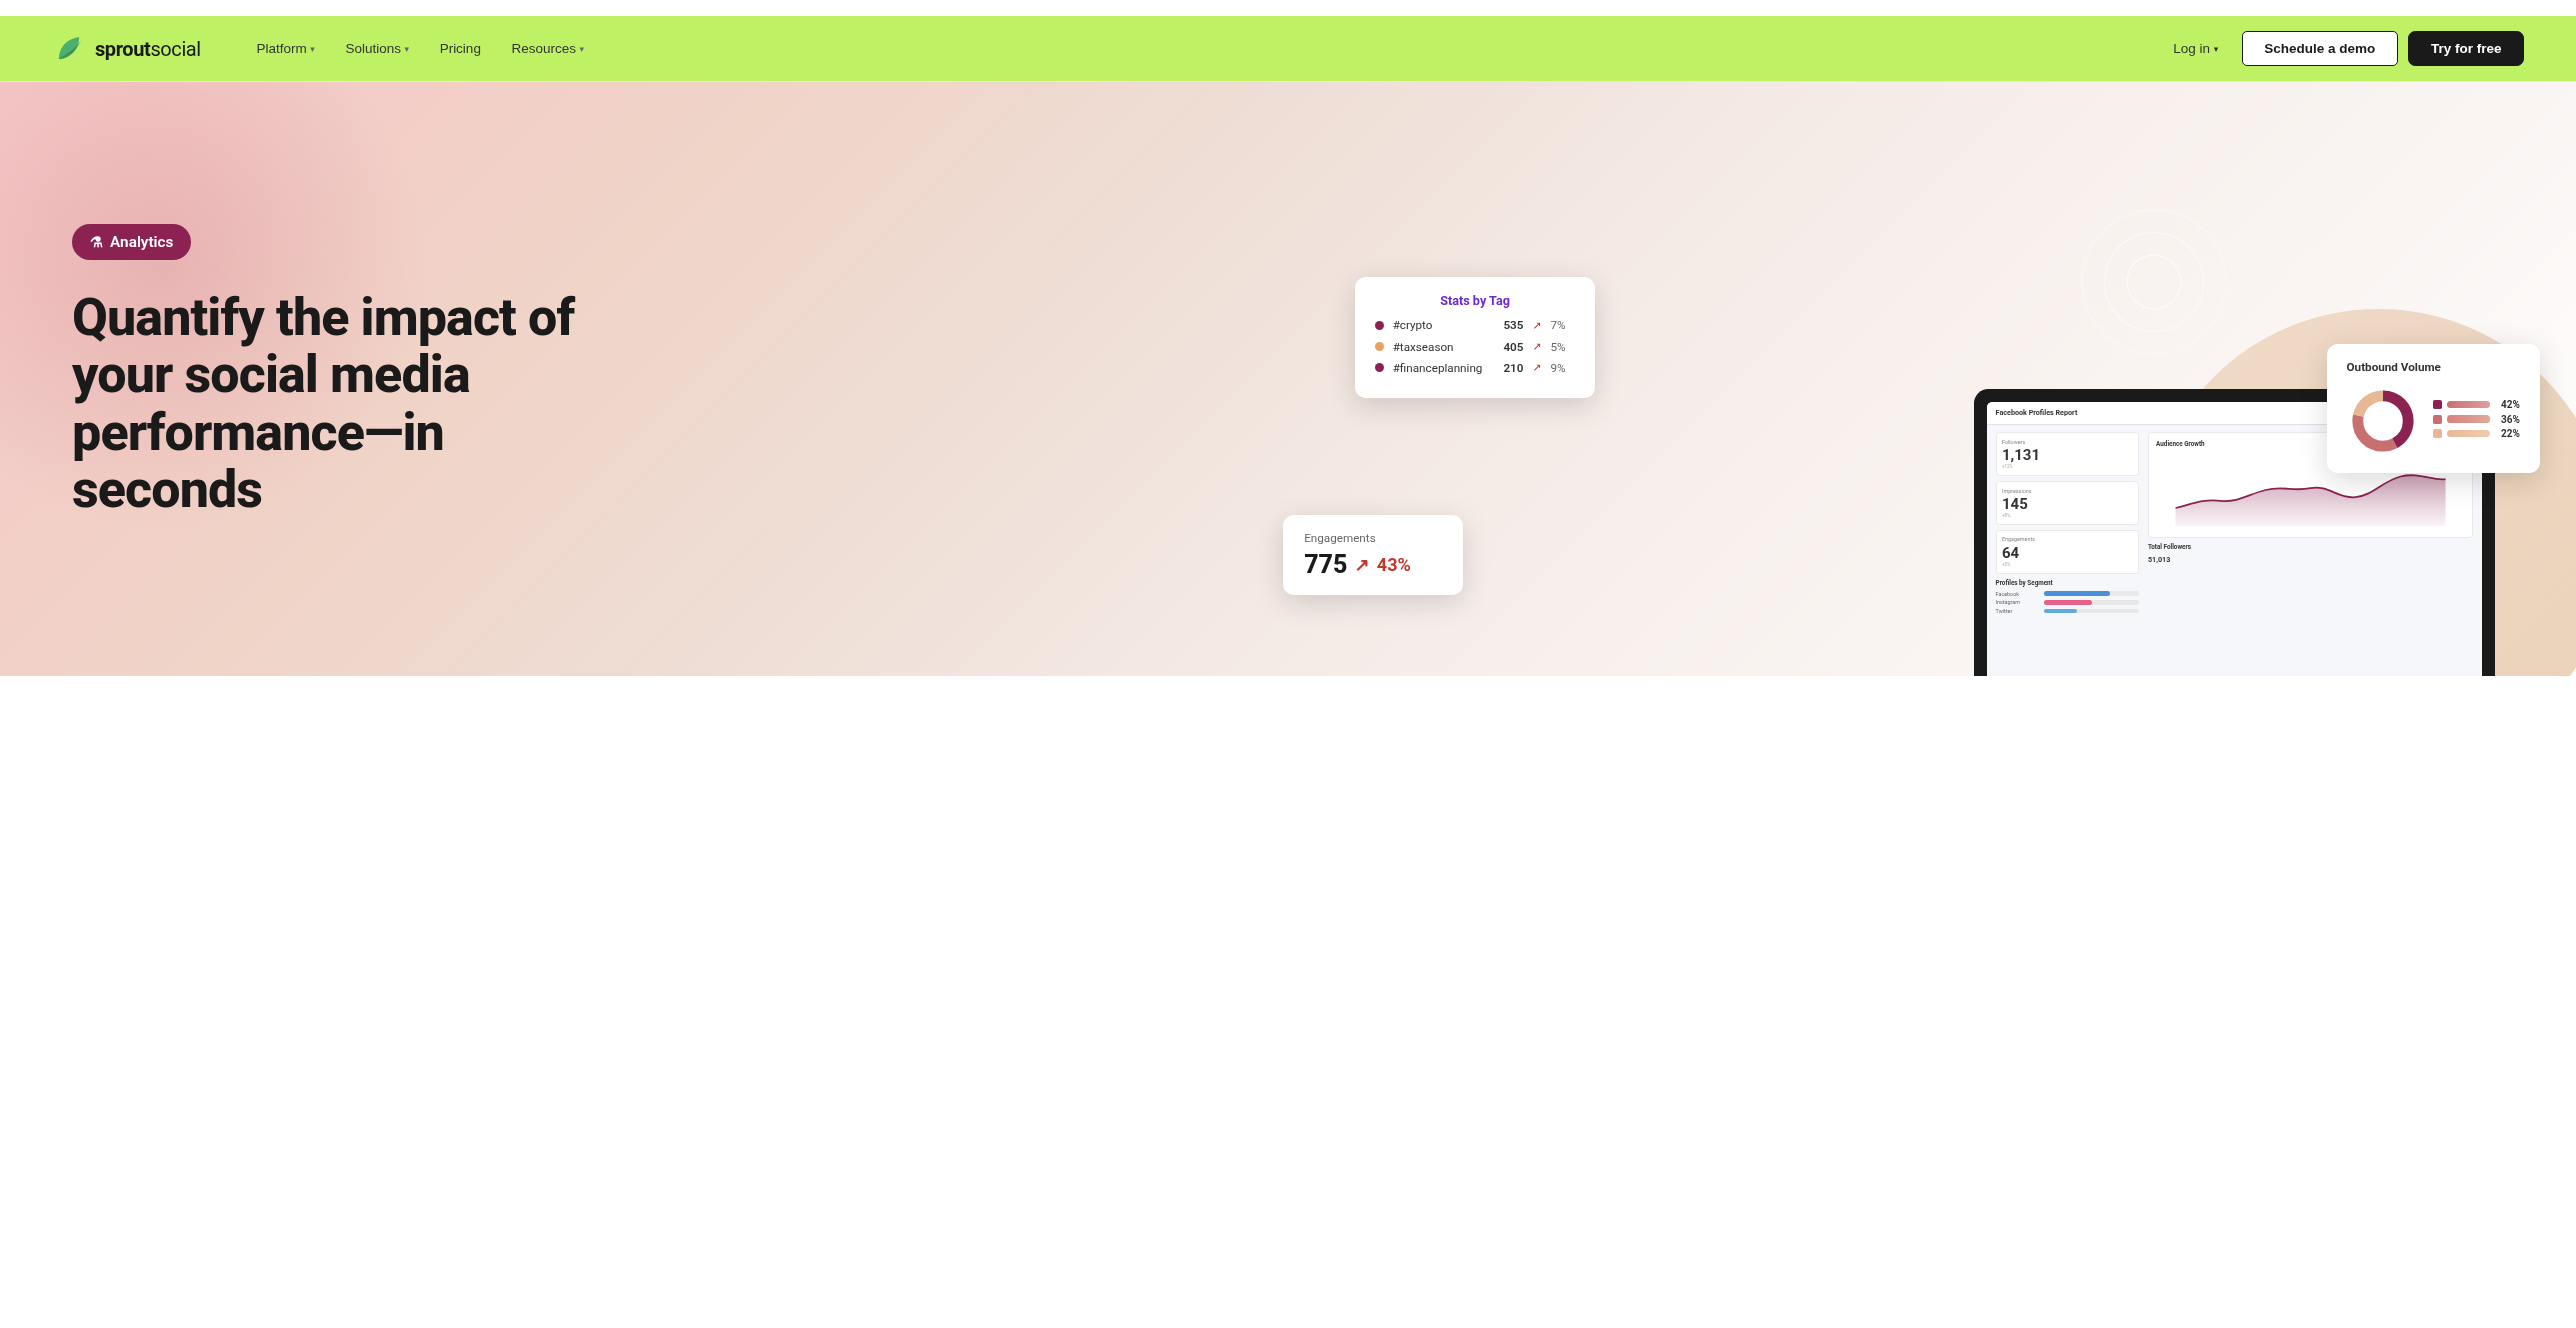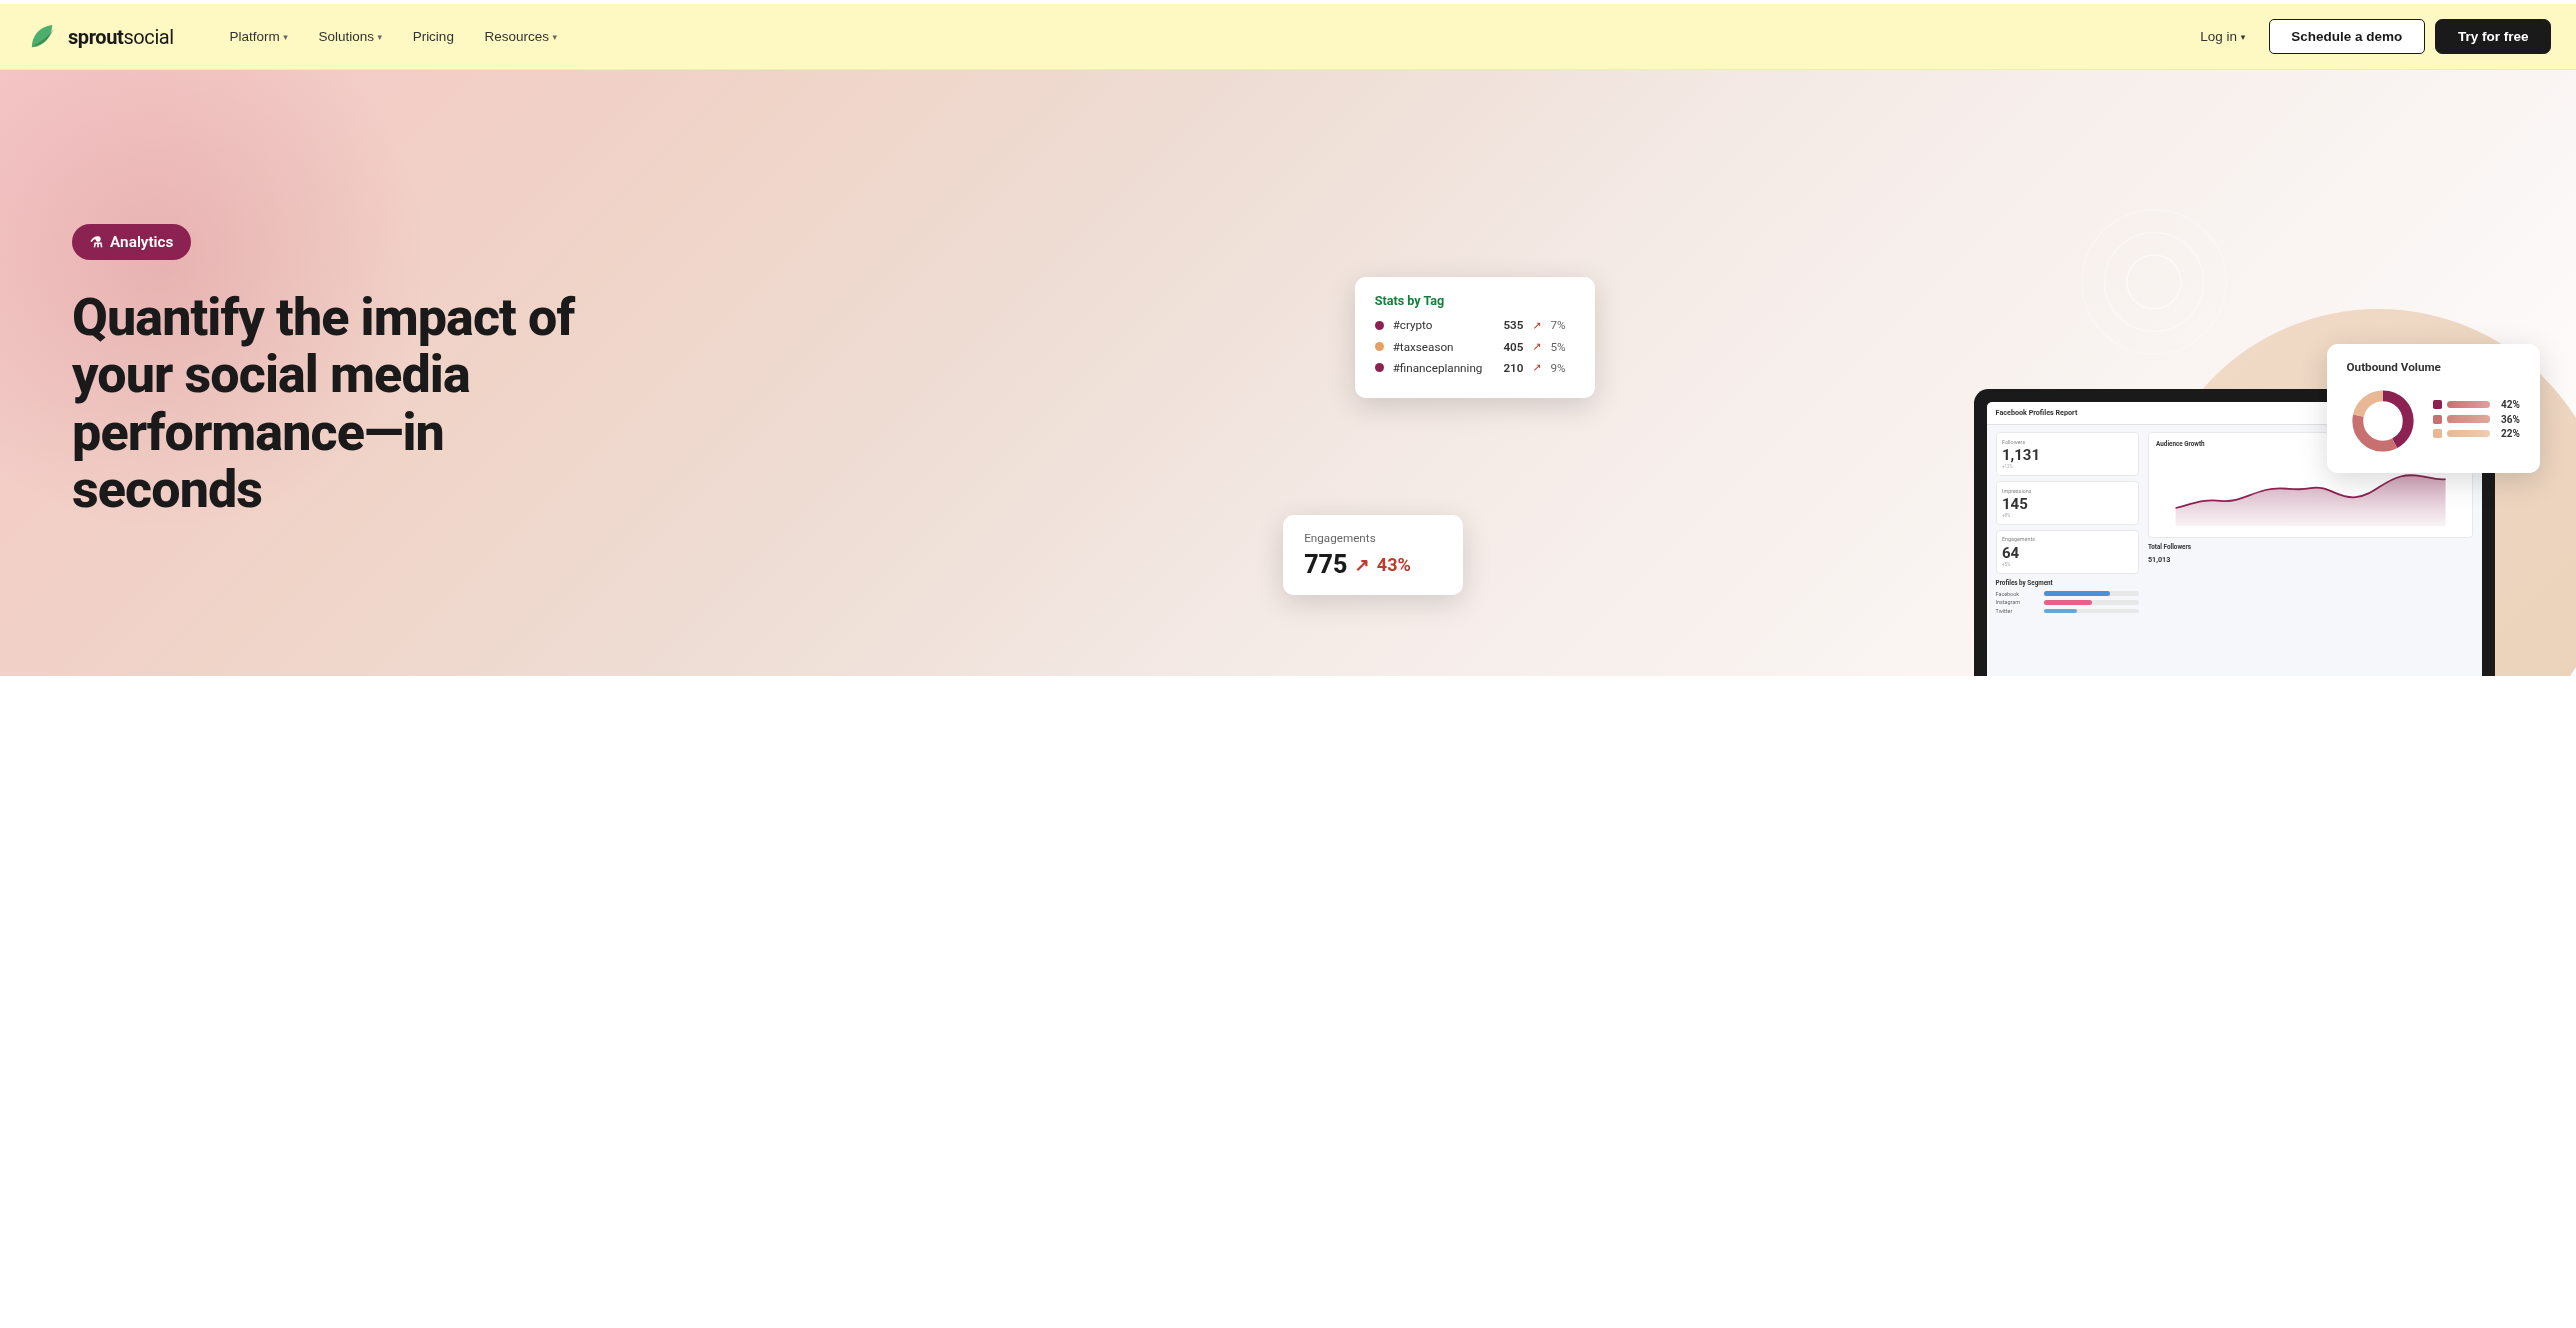--- a/index.html
+++ b/index.html
@@ -1,25 +1,25 @@
 <!DOCTYPE html>
 <html style="font-size:14.4px"><head>
   <meta charset="utf-8">
   <style>
     *, *::before, *::after { box-sizing: border-box; margin: 0; padding: 0; }
     body { font-family: -apple-system, BlinkMacSystemFont, 'Segoe UI', Roboto, sans-serif; background: #fff; overflow-x: hidden; }
 
     
     nav {
-      position: sticky; top: 4px; z-index: 100;
-      background: #fef9c3;
+      position: sticky; top: 16px; z-index: 100;
+      background: #bef264;
       border-bottom: 0.9px solid #e8e8e8;
       height: 66px;
       display: flex; align-items: center;
-      padding: 0 25px;
+      padding: 0 52px;
       gap: 0;
     }
     .nav-logo {
       display: flex; align-items: center; gap: 9px;
       text-decoration: none; margin-right: 43px;
     }
     .logo-leaf {
       width: 34px; height: 34px;
     }
     .logo-text {
@@ -195,21 +195,21 @@
     .legend-pct { font-weight: 700; margin-left: auto; padding-left: 5.4px; }
 
     .card-stats-by-tag {
       position: absolute;
       left: 18px; bottom: -27px;
       background: #fff; border-radius: 10.8px;
       padding: 16px 20px;
       box-shadow: 0 7.2px 29px rgba(0,0,0,0.15);
       z-index: 10; min-width: 233px;
     }
-    .card-sbt-title { font-size: 12.6px; font-weight: 700; color: #15803d; margin-bottom: 10.8px; }
+    .card-sbt-title { font-size: 12.6px; font-weight: 700; color: #6d28d9; margin-bottom: 10.8px; text-align: center; }
     .sbt-row {
       display: flex; align-items: center; gap: 9px;
       margin-bottom: 7.2px; font-size: 11.7px; color: #333;
     }
     .sbt-dot { width: 9px; height: 9px; border-radius: 50%; flex-shrink: 0; }
     .sbt-tag { flex: 1; }
     .sbt-num { font-weight: 600; width: 32px; text-align: right; }
     .sbt-arrow { color: #c0392b; font-size: 10.8px; }
     .sbt-pct { color: #666; width: 25px; }
 

